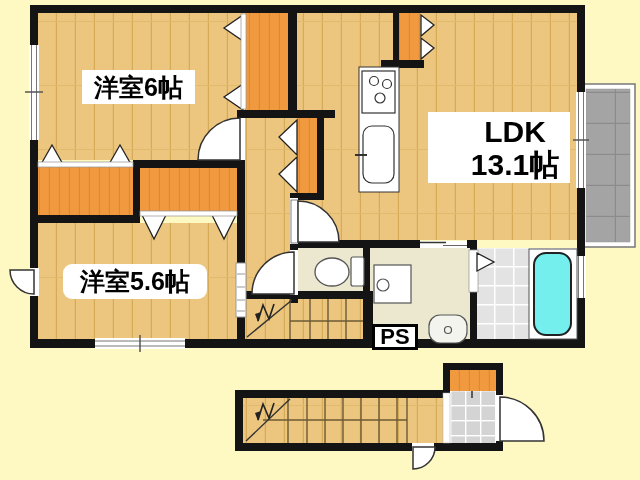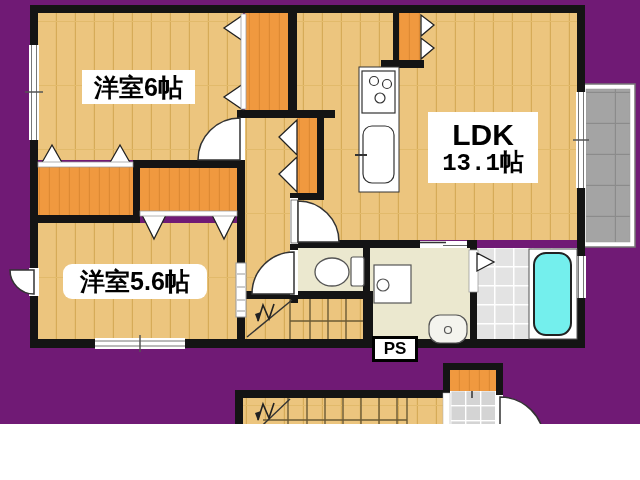--- a/index.html
+++ b/index.html
@@ -1,26 +1,26 @@
 <!DOCTYPE html>
 <html><head>
 <meta charset="utf-8">
 <style>
   html,body{margin:0;padding:0;background:#ffffff;}
-  .stage{position:relative;width:640px;height:424px;background:#701a75;overflow:hidden;
+  .stage{position:relative;width:640px;height:480px;background:#fef9c3;overflow:hidden;
          font-family:"Liberation Sans", sans-serif;}
   .stage svg{position:absolute;left:0;top:0;}
   .plabel{position:absolute;background:#ffffff;color:#000;font-weight:bold;
           display:flex;align-items:center;justify-content:center;white-space:nowrap;}
   .lbl-room6{left:82px;top:70px;width:113px;height:34px;font-size:25px;}
-  .lbl-ldk{left:428px;top:112px;width:110px;height:71px;flex-direction:column;line-height:1.1;}
+  .lbl-ldk{left:428px;top:112px;width:110px;height:71px;flex-direction:column;line-height:1.1;padding-left:32px;}
   .lbl-ldk .l1{font-size:30px;}
-  .lbl-ldk .l2{font-size:24px;font-family:Liberation Mono, monospace;}
+  .lbl-ldk .l2{font-size:30px;}
   .lbl-room56{left:63px;top:264px;width:144px;height:35px;font-size:25px;border-radius:9px;}
-  .lbl-ps{left:372px;top:336px;width:46px;height:26px;border:3px solid #000;font-size:17px;
+  .lbl-ps{left:372px;top:324px;width:46px;height:26px;border:3px solid #000;font-size:22px;
           box-sizing:border-box;}
 </style>
 </head>
 <body>
 
 <div class="stage">
 <svg width="640" height="480" viewBox="0 0 640 480">
   <defs>
     <pattern id="wood" width="19" height="64" patternUnits="userSpaceOnUse">
       <rect width="19" height="64" fill="#ecc57e"></rect>

